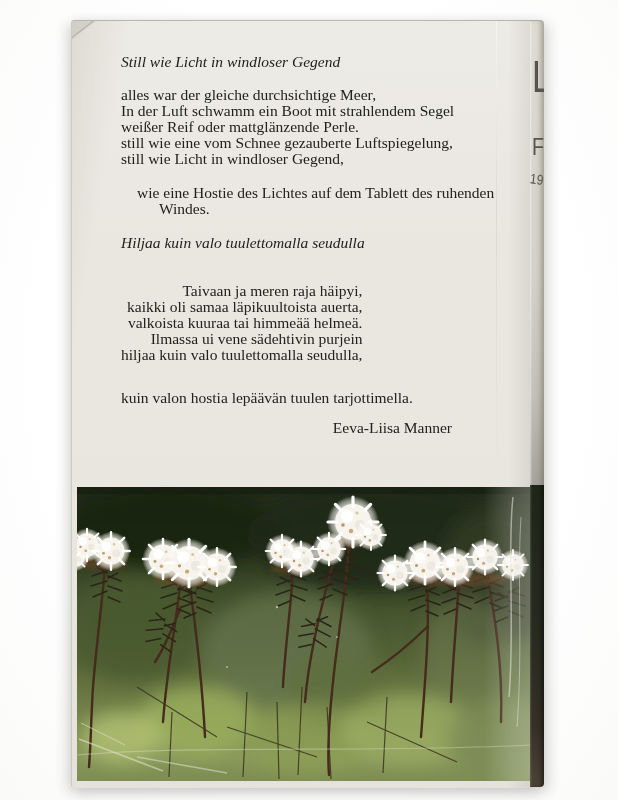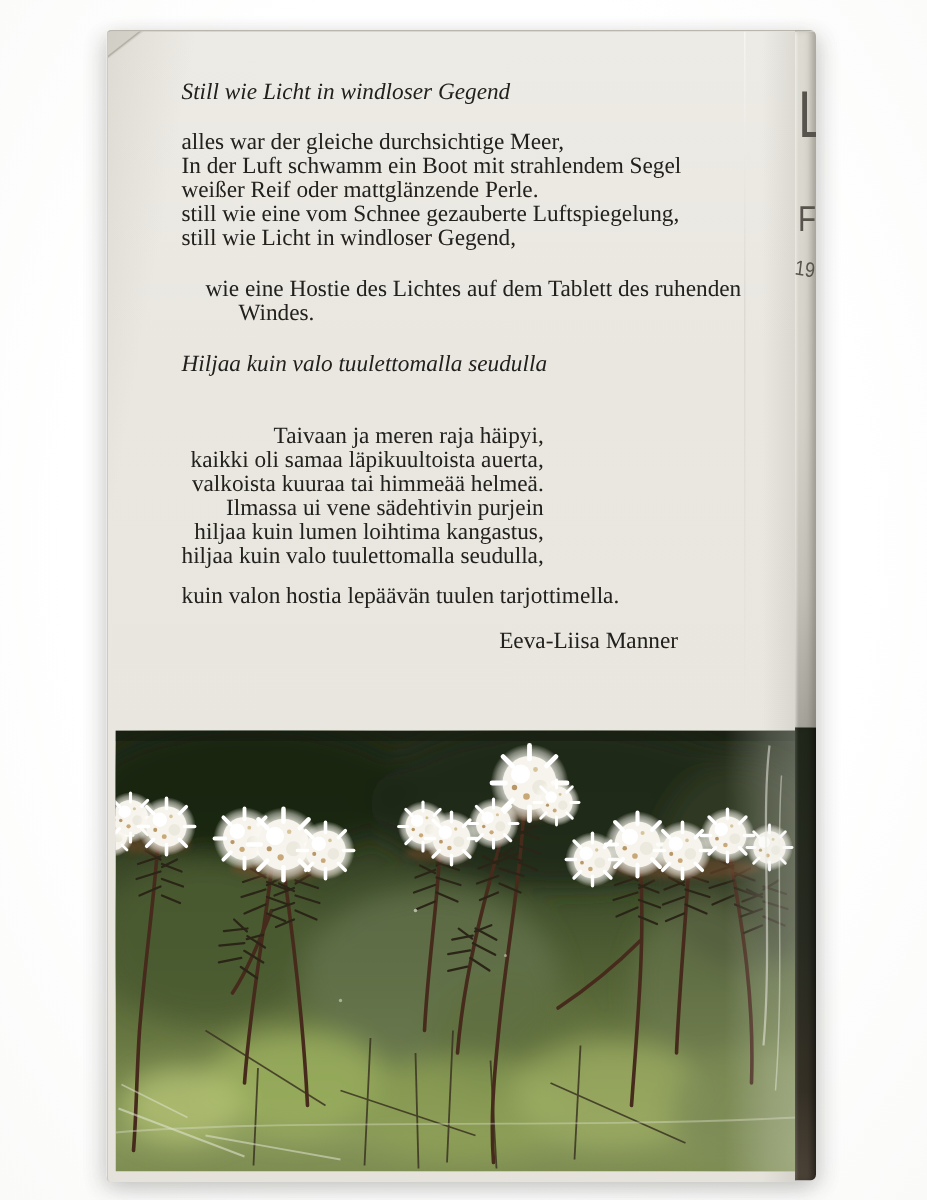--- a/index.html
+++ b/index.html
@@ -131,21 +131,20 @@
         <div class="poem-line indent">Windes.</div>
       </div>
 
       <div class="poem-title t-fi">Hiljaa kuin valo tuulettomalla seudulla</div>
 
       <div class="stanza s-fi">
         <div class="poem-line">Taivaan ja meren raja häipyi,</div>
         <div class="poem-line">kaikki oli samaa läpikuultoista auerta,</div>
         <div class="poem-line">valkoista kuuraa tai himmeää helmeä.</div>
         <div class="poem-line">Ilmassa ui vene sädehtivin purjein</div>
-        <div class="poem-line">hiljaa kuin lumen loihtima kangastus,</div>
         <div class="poem-line">hiljaa kuin valo tuulettomalla seudulla,</div>
       </div>
 
       <div class="stanza s-fi2">
         <div class="poem-line">kuin valon hostia lepäävän tuulen tarjottimella.</div>
       </div>
 
       <div class="attribution">Eeva-Liisa Manner</div>
     </div>
 

